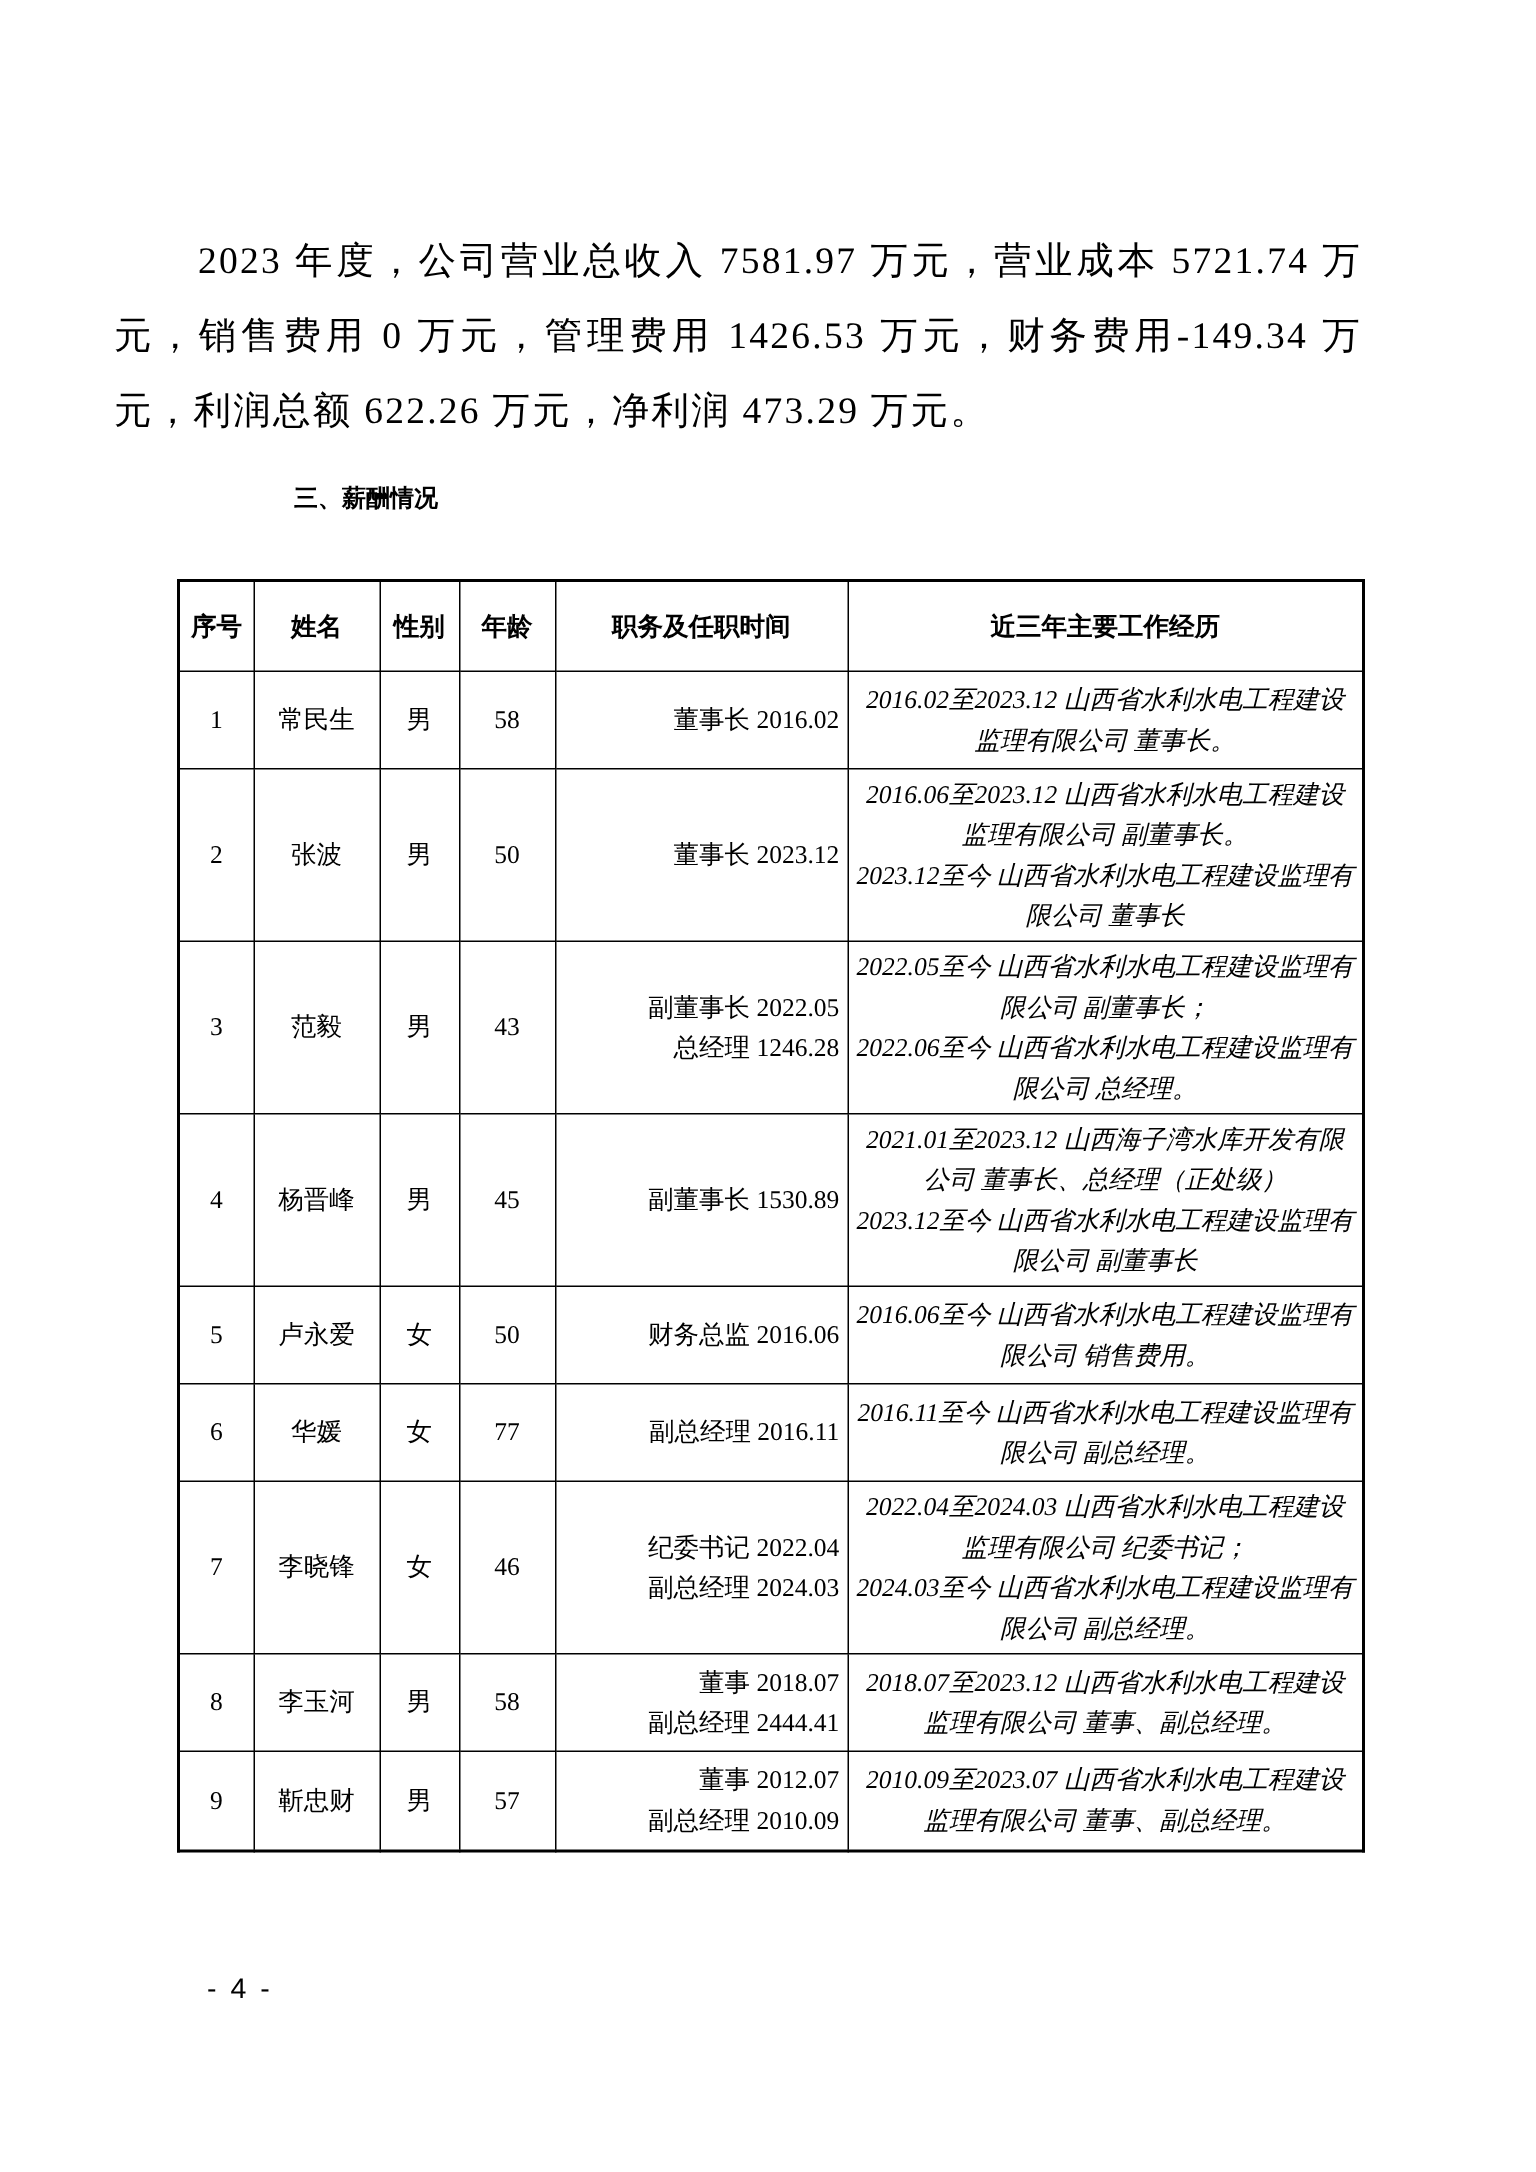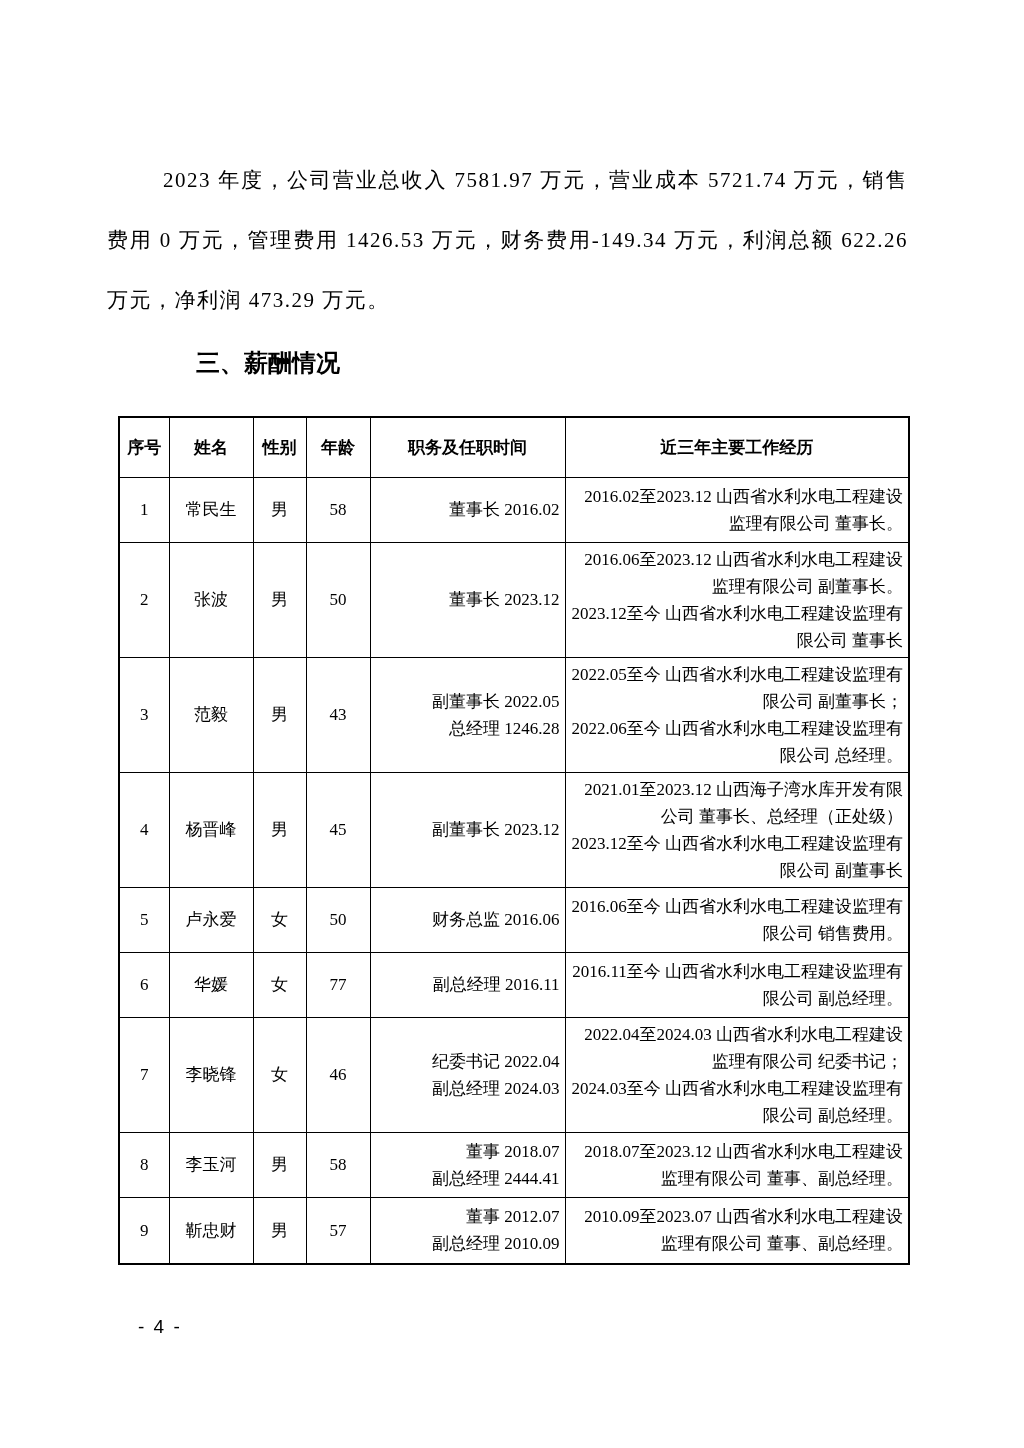--- a/index.html
+++ b/index.html
@@ -11,34 +11,34 @@
     color: #000000;
     font-family: "Liberation Serif", "DejaVu Serif", serif;
   }
   .page {
     position: relative;
     width: 1024px;
     height: 1448px;
     overflow: hidden;
   }
   .para {
-    margin: 0 116px 0 107px;
-    font-size: 21px;
-    line-height: 60px;
+    margin: 0 116px 0 76px;
+    font-size: 25px;
+    line-height: 50px;
     letter-spacing: 1.5px;
     text-align: justify;
     text-indent: 56px;
   }
   .para-1 { margin-top: 150px; }
   .para-2 { margin-top: 5px; }
   .heading {
     margin: 16px 0 0 196px;
     font-family: "Liberation Sans", "DejaVu Sans", sans-serif;
     font-weight: bold;
-    font-size: 24px;
+    font-size: 16px;
     line-height: 34px;
   }
   table.salary {
     margin: 36px 0 0 118px;
     width: 790px;
     border-collapse: collapse;
     table-layout: fixed;
   }
   table.salary, table.salary th, table.salary td {
     border: 1px solid #000000;
@@ -55,21 +55,21 @@
     margin-left: 12px;
   }
   table.salary td {
     font-size: 17px;
     line-height: 27px;
     vertical-align: middle;
     padding: 3px 5px;
   }
   td.c0, td.c1, td.c2, td.c3 { text-align: center; }
   td.c4 { text-align: right; }
-  td.c5 { text-align: right; padding-left: 7px; padding-right: 7px; }
+  td.c5 { text-align: center; padding-left: 7px; padding-right: 7px; font-style: italic; }
   .col-no   { width: 50px; }
   .col-name { width: 84px; }
   .col-sex  { width: 53px; }
   .col-age  { width: 64px; }
   .col-pos  { width: 195px; }
   .col-exp  { width: 344px; }
   .pagenum {
     position: absolute;
     left: 138px;
     top: 1316px;
@@ -146,21 +146,21 @@
             <div>2022.05至今  山西省水利水电工程建设监理有限公司 副董事长；</div>
             <div>2022.06至今  山西省水利水电工程建设监理有限公司 总经理。</div>
           </td>
         </tr>
         <tr style="height: 98px;">
           <td class="c0">4</td>
           <td class="c1">杨晋峰</td>
           <td class="c2">男</td>
           <td class="c3">45</td>
           <td class="c4">
-            <div>副董事长 2023.12</div>
+            <div>副董事长 1530.89</div>
           </td>
           <td class="c5">
             <div>2021.01至2023.12 山西海子湾水库开发有限公司 董事长、总经理（正处级）</div>
             <div>2023.12至今  山西省水利水电工程建设监理有限公司 副董事长</div>
           </td>
         </tr>
         <tr style="height: 65px;">
           <td class="c0">5</td>
           <td class="c1">卢永爱</td>
           <td class="c2">女</td>

